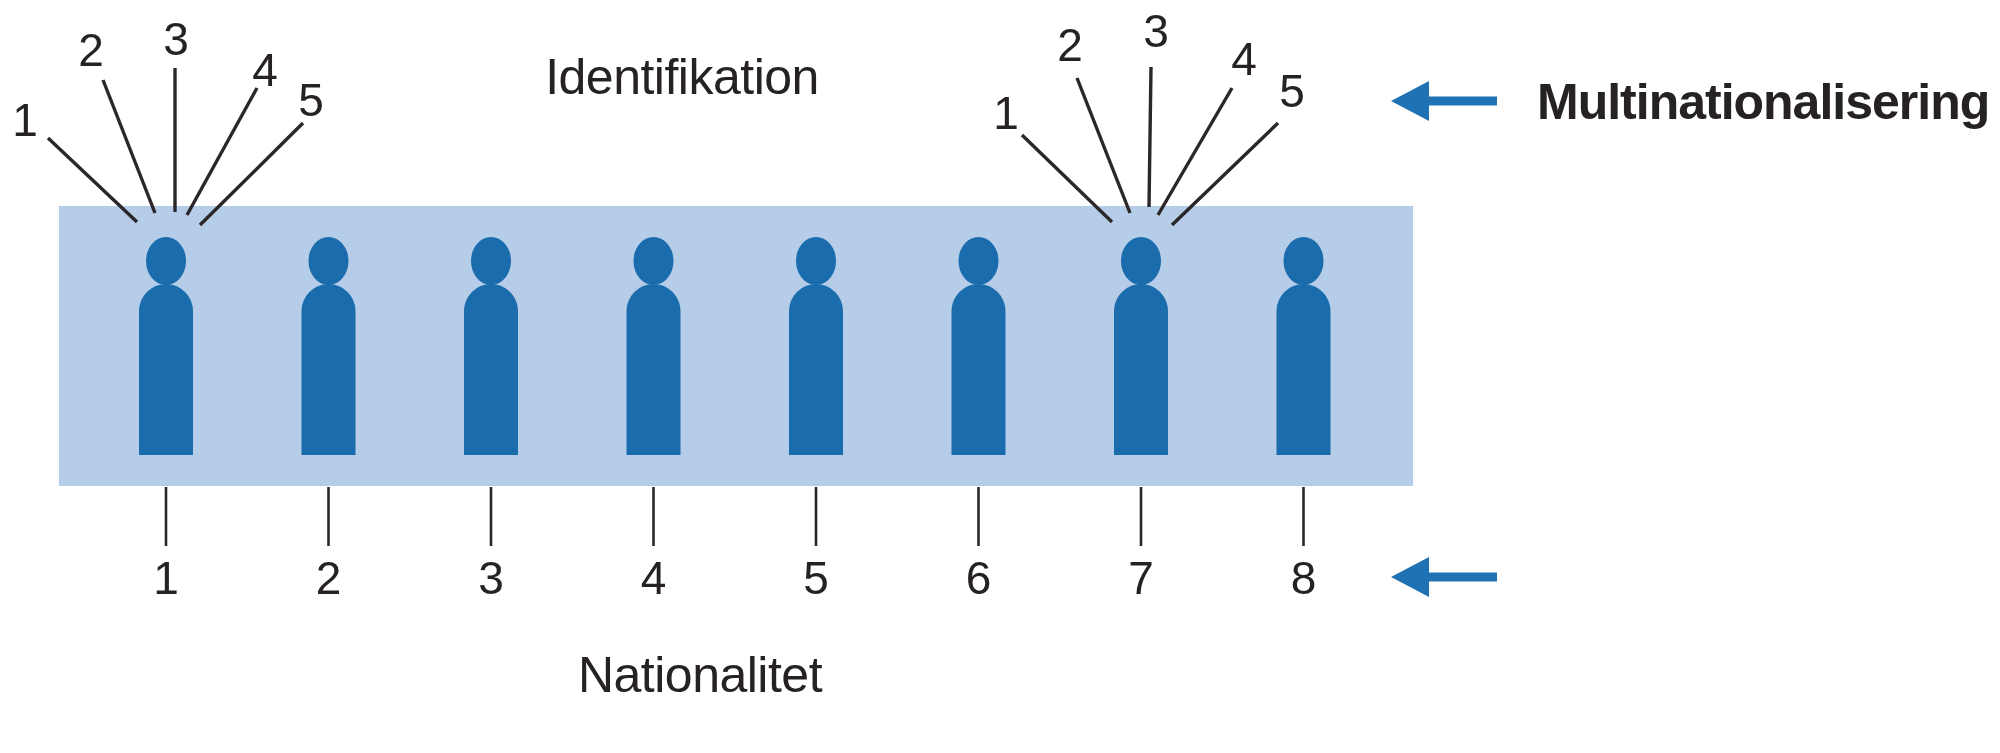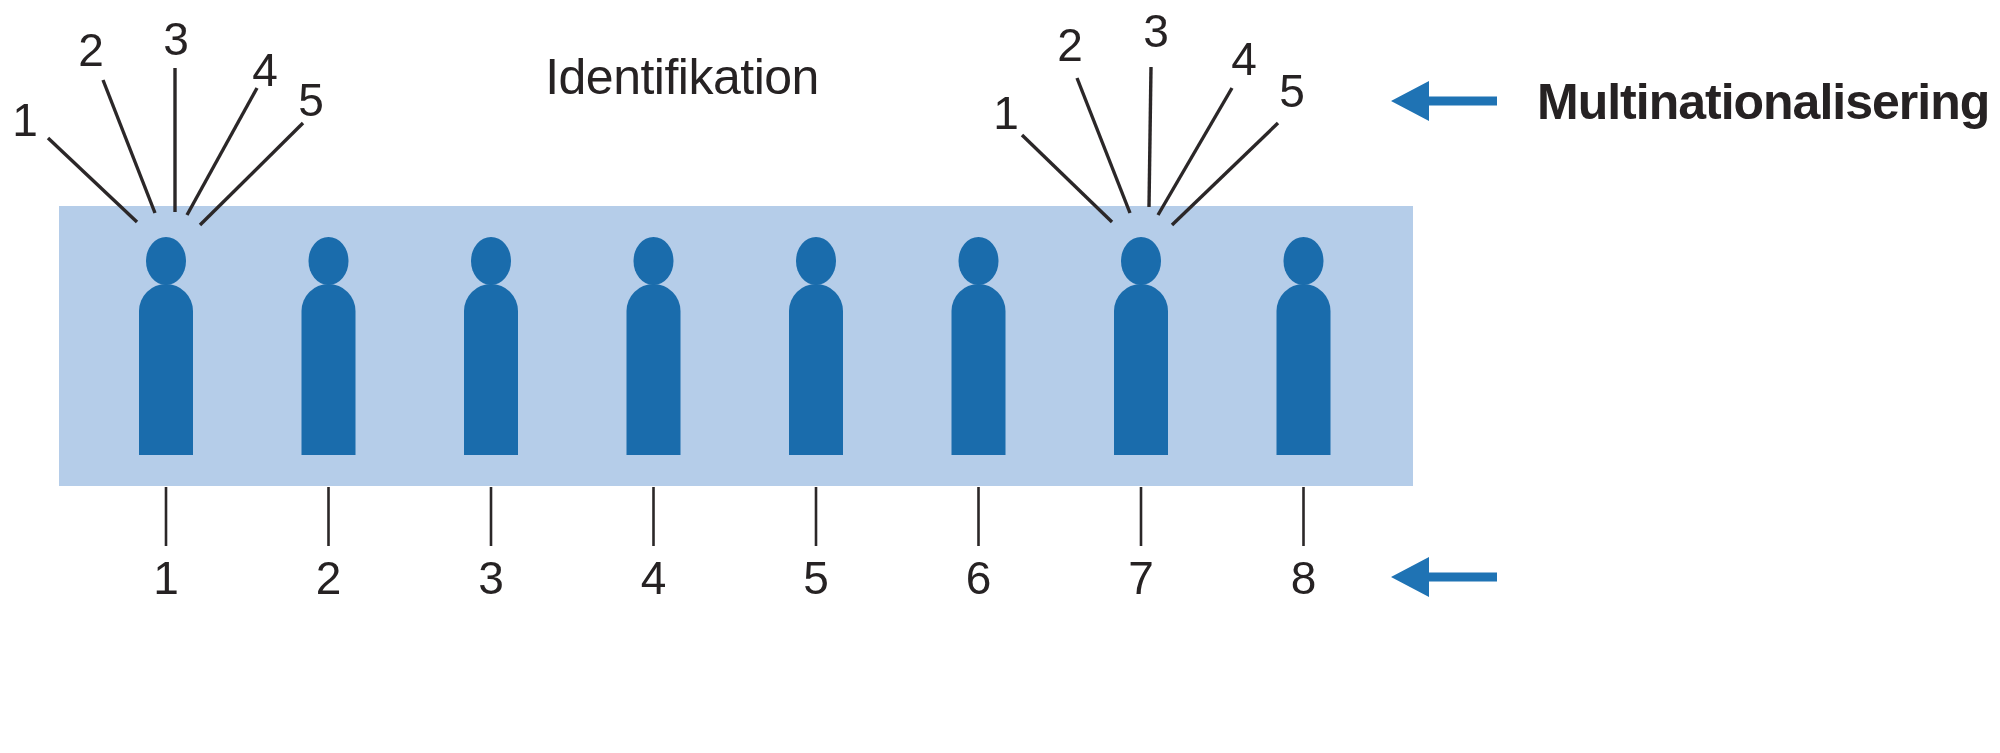--- a/index.html
+++ b/index.html
@@ -110,15 +110,16 @@
   <span class="num" style="left:166px;    top:578px;">1</span>
   <span class="num" style="left:328.5px;  top:578px;">2</span>
   <span class="num" style="left:491px;    top:578px;">3</span>
   <span class="num" style="left:653.5px;  top:578px;">4</span>
   <span class="num" style="left:816px;    top:578px;">5</span>
   <span class="num" style="left:978.5px;  top:578px;">6</span>
   <span class="num" style="left:1141px;   top:578px;">7</span>
   <span class="num" style="left:1303.5px; top:578px;">8</span>
 
   <span class="label" style="left:682px; top:77px;">Identifikation</span>
+  <span class="label" style="left:700px; top:675px;">Nationalitet</span>
   <span class="label left-align bold" style="left:1537px; top:102px;">Multinationalisering</span>
 
 </div>
 
 </body></html>

